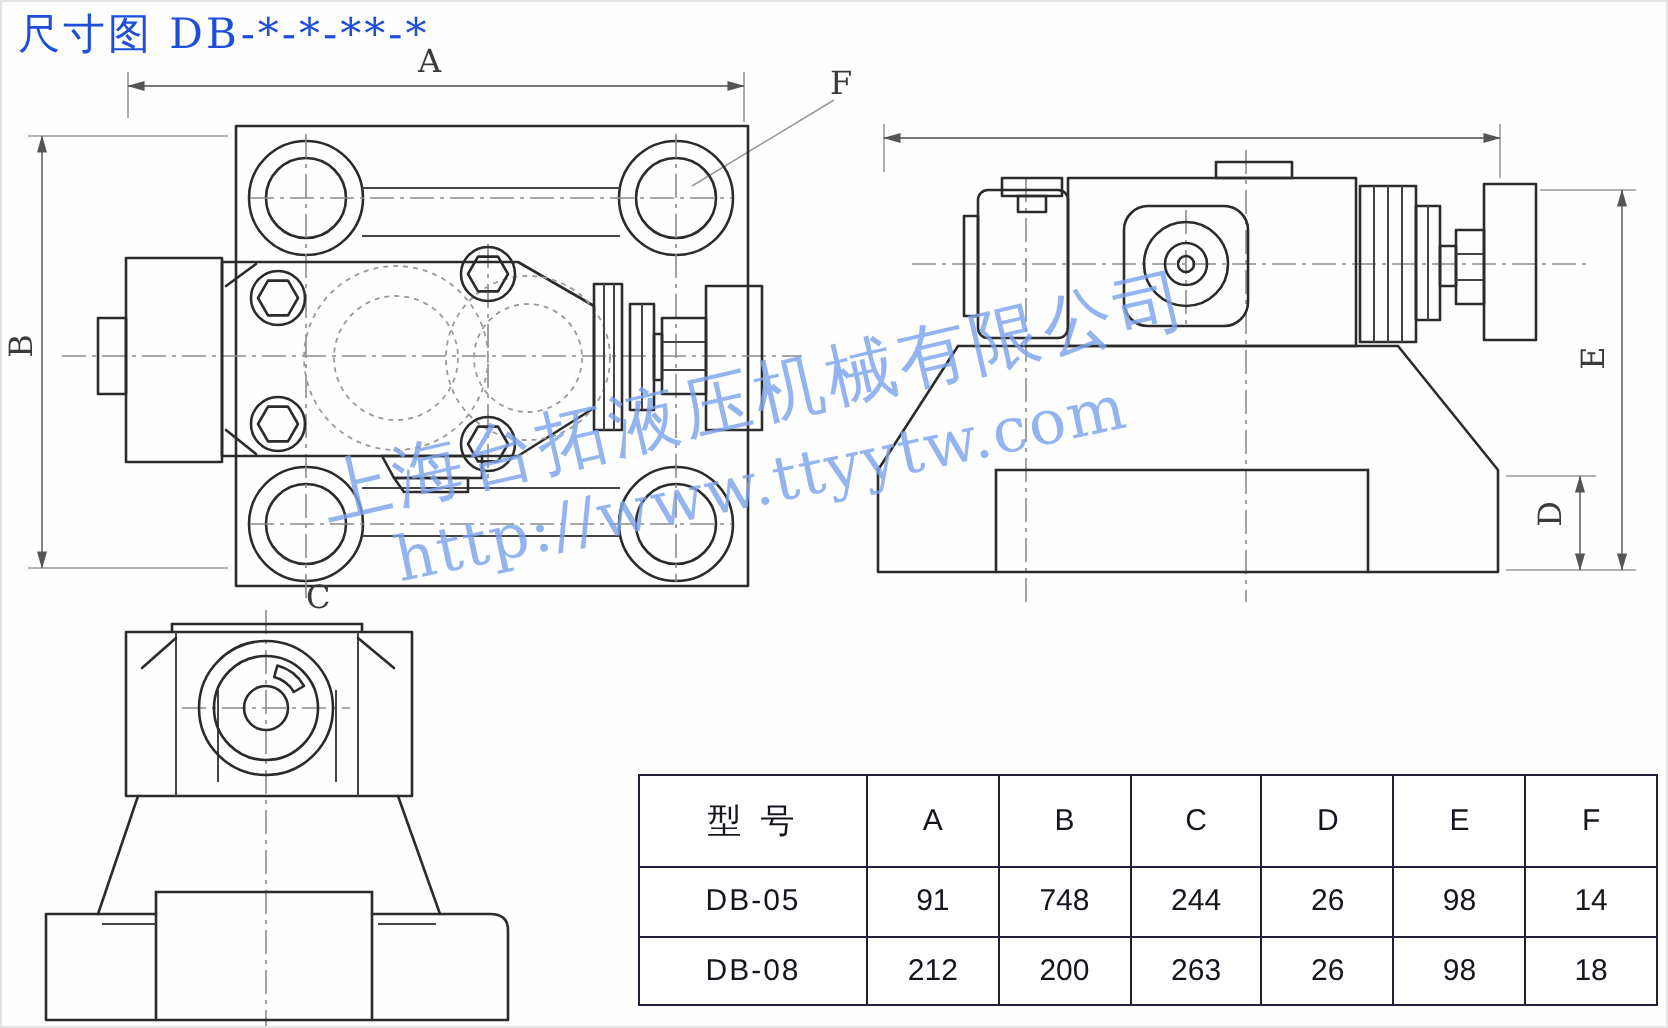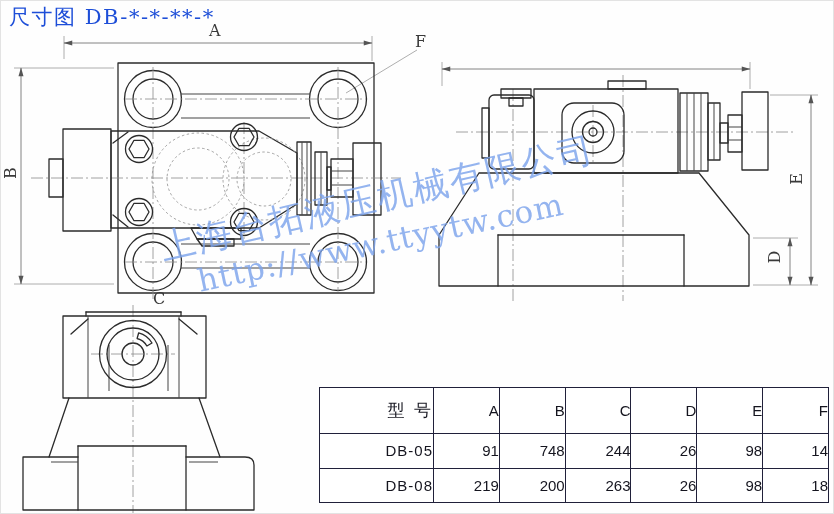--- a/index.html
+++ b/index.html
@@ -30,21 +30,21 @@
          transform:rotate(-13deg); transform-origin:left center; }
   .wm2 { left:197px; top:262px; font-size:31px; letter-spacing:1px;
          transform:rotate(-12deg); transform-origin:left center; }
 
   table.spec {
     position:absolute; left:318px; top:386px; width:510px; height:116px;
     border-collapse:collapse; table-layout:fixed; background:#fff;
     color:#15151f;
   }
   table.spec th, table.spec td {
-    border:1.6px solid #20203a; text-align:right; vertical-align:middle;
+    border:1.6px solid #20203a; text-align:center; vertical-align:middle;
     font:15px "Liberation Sans", sans-serif; padding:0;
   }
   table.spec th.model { font:17px "DejaVu Serif", serif; letter-spacing:2px; }
   table.spec td.model { font:15px "Liberation Sans", sans-serif; letter-spacing:1px; }
   col.c-model { width:114px; }
 </style>
 </head>
 <body>
 
 <div id="stage">
@@ -256,21 +256,21 @@
       <td class="model">DB-05</td>
       <td>91</td>
       <td>748</td>
       <td>244</td>
       <td>26</td>
       <td>98</td>
       <td>14</td>
     </tr>
     <tr>
       <td class="model">DB-08</td>
-      <td>219</td>
+      <td>212</td>
       <td>200</td>
       <td>263</td>
       <td>26</td>
       <td>98</td>
       <td>18</td>
     </tr>
   </tbody>
     </table>
 </div>
 

